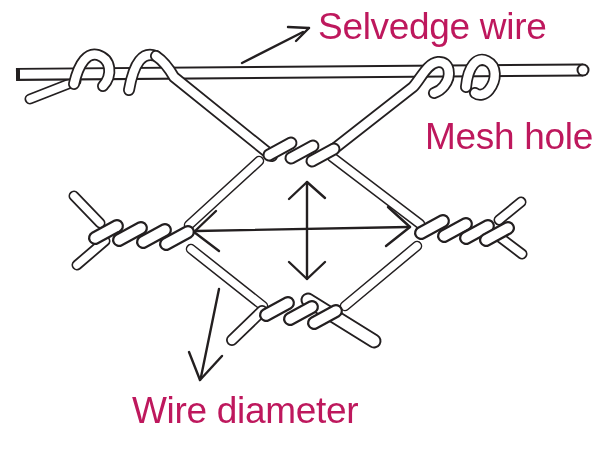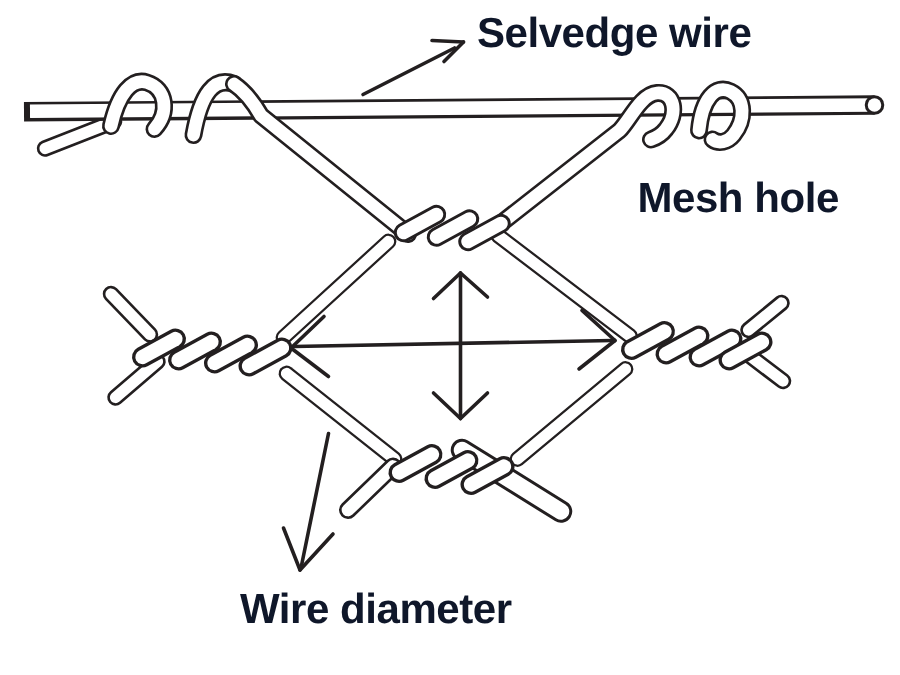--- a/index.html
+++ b/index.html
@@ -8,26 +8,26 @@
     font-family:"Liberation Sans", sans-serif;
   }
   svg{position:absolute;left:0;top:0;}
   
   .k{stroke:#231f20;fill:none;stroke-linecap:round;stroke-linejoin:round;}
   .w{stroke:#ffffff;fill:none;stroke-linecap:round;stroke-linejoin:round;}
   .kb{stroke:#231f20;fill:none;stroke-linecap:butt;}
   .wb{stroke:#ffffff;fill:none;stroke-linecap:butt;}
   .a{stroke:#231f20;fill:none;stroke-width:2.4;stroke-linecap:round;stroke-linejoin:round;}
   .lbl{
-    position:absolute;color:#0f172a;font-weight:700;font-size:28px;
+    position:absolute;color:#be185d;font-weight:400;font-size:37px;
     letter-spacing:-0.3px;white-space:nowrap;line-height:1;
   }
   .lbl-selvedge{left:318px;top:8px;}
   .lbl-mesh{left:425px;top:118px;}
-  .lbl-wire{left:160px;top:392px;text-align:center;}
+  .lbl-wire{left:132px;top:392px;text-align:center;}
 </style>
 </head>
 <body>
 
 <div class="stage">
 
   <svg width="600" height="450" viewBox="0 0 600 450">
     <defs>
 
       <path id="p-stubTL" d="M30,99 L76,81"></path>

